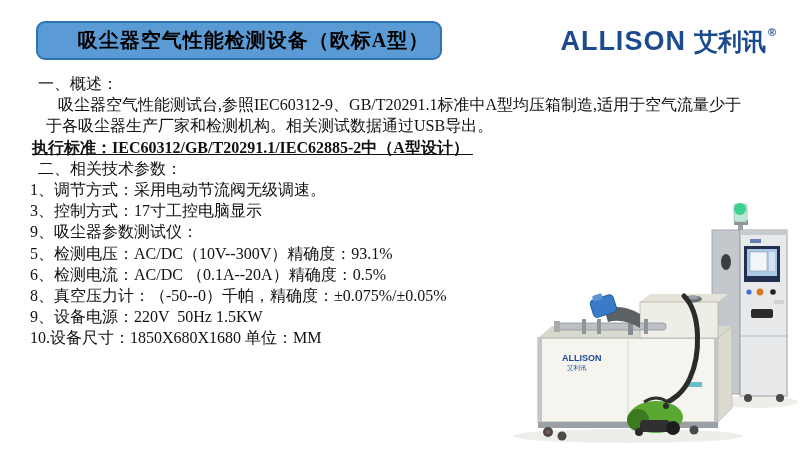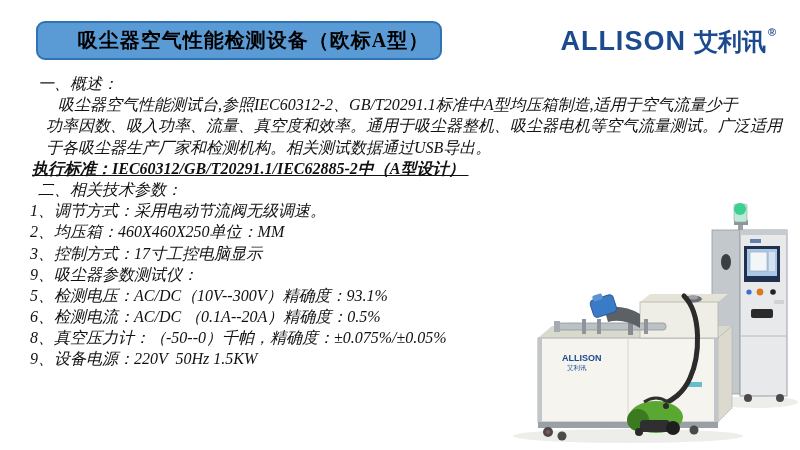--- a/index.html
+++ b/index.html
@@ -18,21 +18,21 @@
   
   .logo { position:absolute; right:24px; top:27px; display:flex; align-items:flex-start;
           font-family:"Liberation Sans","DejaVu Sans",sans-serif; color:#1B4A8F; }
   .logo .en { font-size:27px; font-weight:800; letter-spacing:1px; line-height:28px; }
   .logo .cn { font-size:24px; font-weight:800; margin-left:8px; line-height:30px; }
   .logo .reg { font-size:11px; font-weight:700; margin-left:2px; line-height:11px; }
 
   
   .content { position:absolute; left:30px; top:73px; width:760px;
              font-size:16px; line-height:21.2px; }
-  .line { height:21.2px; white-space:pre;font-style:italic; }
+  .line { height:21.2px; white-space:pre; }
   .hd   { padding-left:8px; }
   .pind { padding-left:28px; }
   .wind { padding-left:16px; }
   .exec { padding-left:2px; font-weight:bold; text-decoration:underline; }
 
   
   .photo { position:absolute; left:488px; top:196px; width:312px; height:254px; }
   .photo svg { width:100%; height:100%; }
 </style>
 </head>
@@ -43,33 +43,32 @@
   <div class="title-badge">吸尘器空气性能检测设备（欧标A型）</div>
 
   <div class="logo">
     <span class="en">ALLISON</span>
     <span class="cn">艾利讯</span>
     <span class="reg">®</span>
   </div>
 
   <div class="content">
     <div class="line hd">一、概述：</div>
-    <div class="line pind">吸尘器空气性能测试台,参照IEC60312-2、GB/T20291.1标准中A型均压箱制造,适用于空气流量少于</div>
-    <div class="line wind">功率因数、吸入功率、流量、真空度和效率。通用于吸尘器整机、吸尘器电机等空气流量测试。广泛适用</div>
+    <div class="line pind">吸尘器空气性能测试台,参照IEC60312-9、GB/T20291.1标准中A型均压箱制造,适用于空气流量少于</div>
     <div class="line wind">于各吸尘器生产厂家和检测机构。相关测试数据通过USB导出。</div>
     <div class="line exec">执行标准：IEC60312/GB/T20291.1/IEC62885-2中（A型设计） </div>
     <div class="line hd">二、相关技术参数：</div>
     <div class="line">1、调节方式：采用电动节流阀无级调速。</div>
-    <div class="line">2、均压箱：460X460X250单位：MM</div>
     <div class="line">3、控制方式：17寸工控电脑显示</div>
     <div class="line">9、吸尘器参数测试仪：</div>
     <div class="line">5、检测电压：AC/DC（10V--300V）精确度：93.1%</div>
     <div class="line">6、检测电流：AC/DC （0.1A--20A）精确度：0.5%</div>
     <div class="line">8、真空压力计：（-50--0）千帕，精确度：±0.075%/±0.05%</div>
     <div class="line">9、设备电源：220V  50Hz 1.5KW</div>
+    <div class="line">10.设备尺寸：1850X680X1680 单位：MM</div>
   </div>
 
   <div class="photo">
     <svg viewBox="0 0 312 254" xmlns="http://www.w3.org/2000/svg">
 
       <ellipse cx="140" cy="240" rx="115" ry="7" fill="#ededea"></ellipse>
       <ellipse cx="268" cy="206" rx="42" ry="6" fill="#ededea"></ellipse>
 
       <g>
         <rect x="250" y="28" width="5" height="8" fill="#9aa0a6"></rect>

